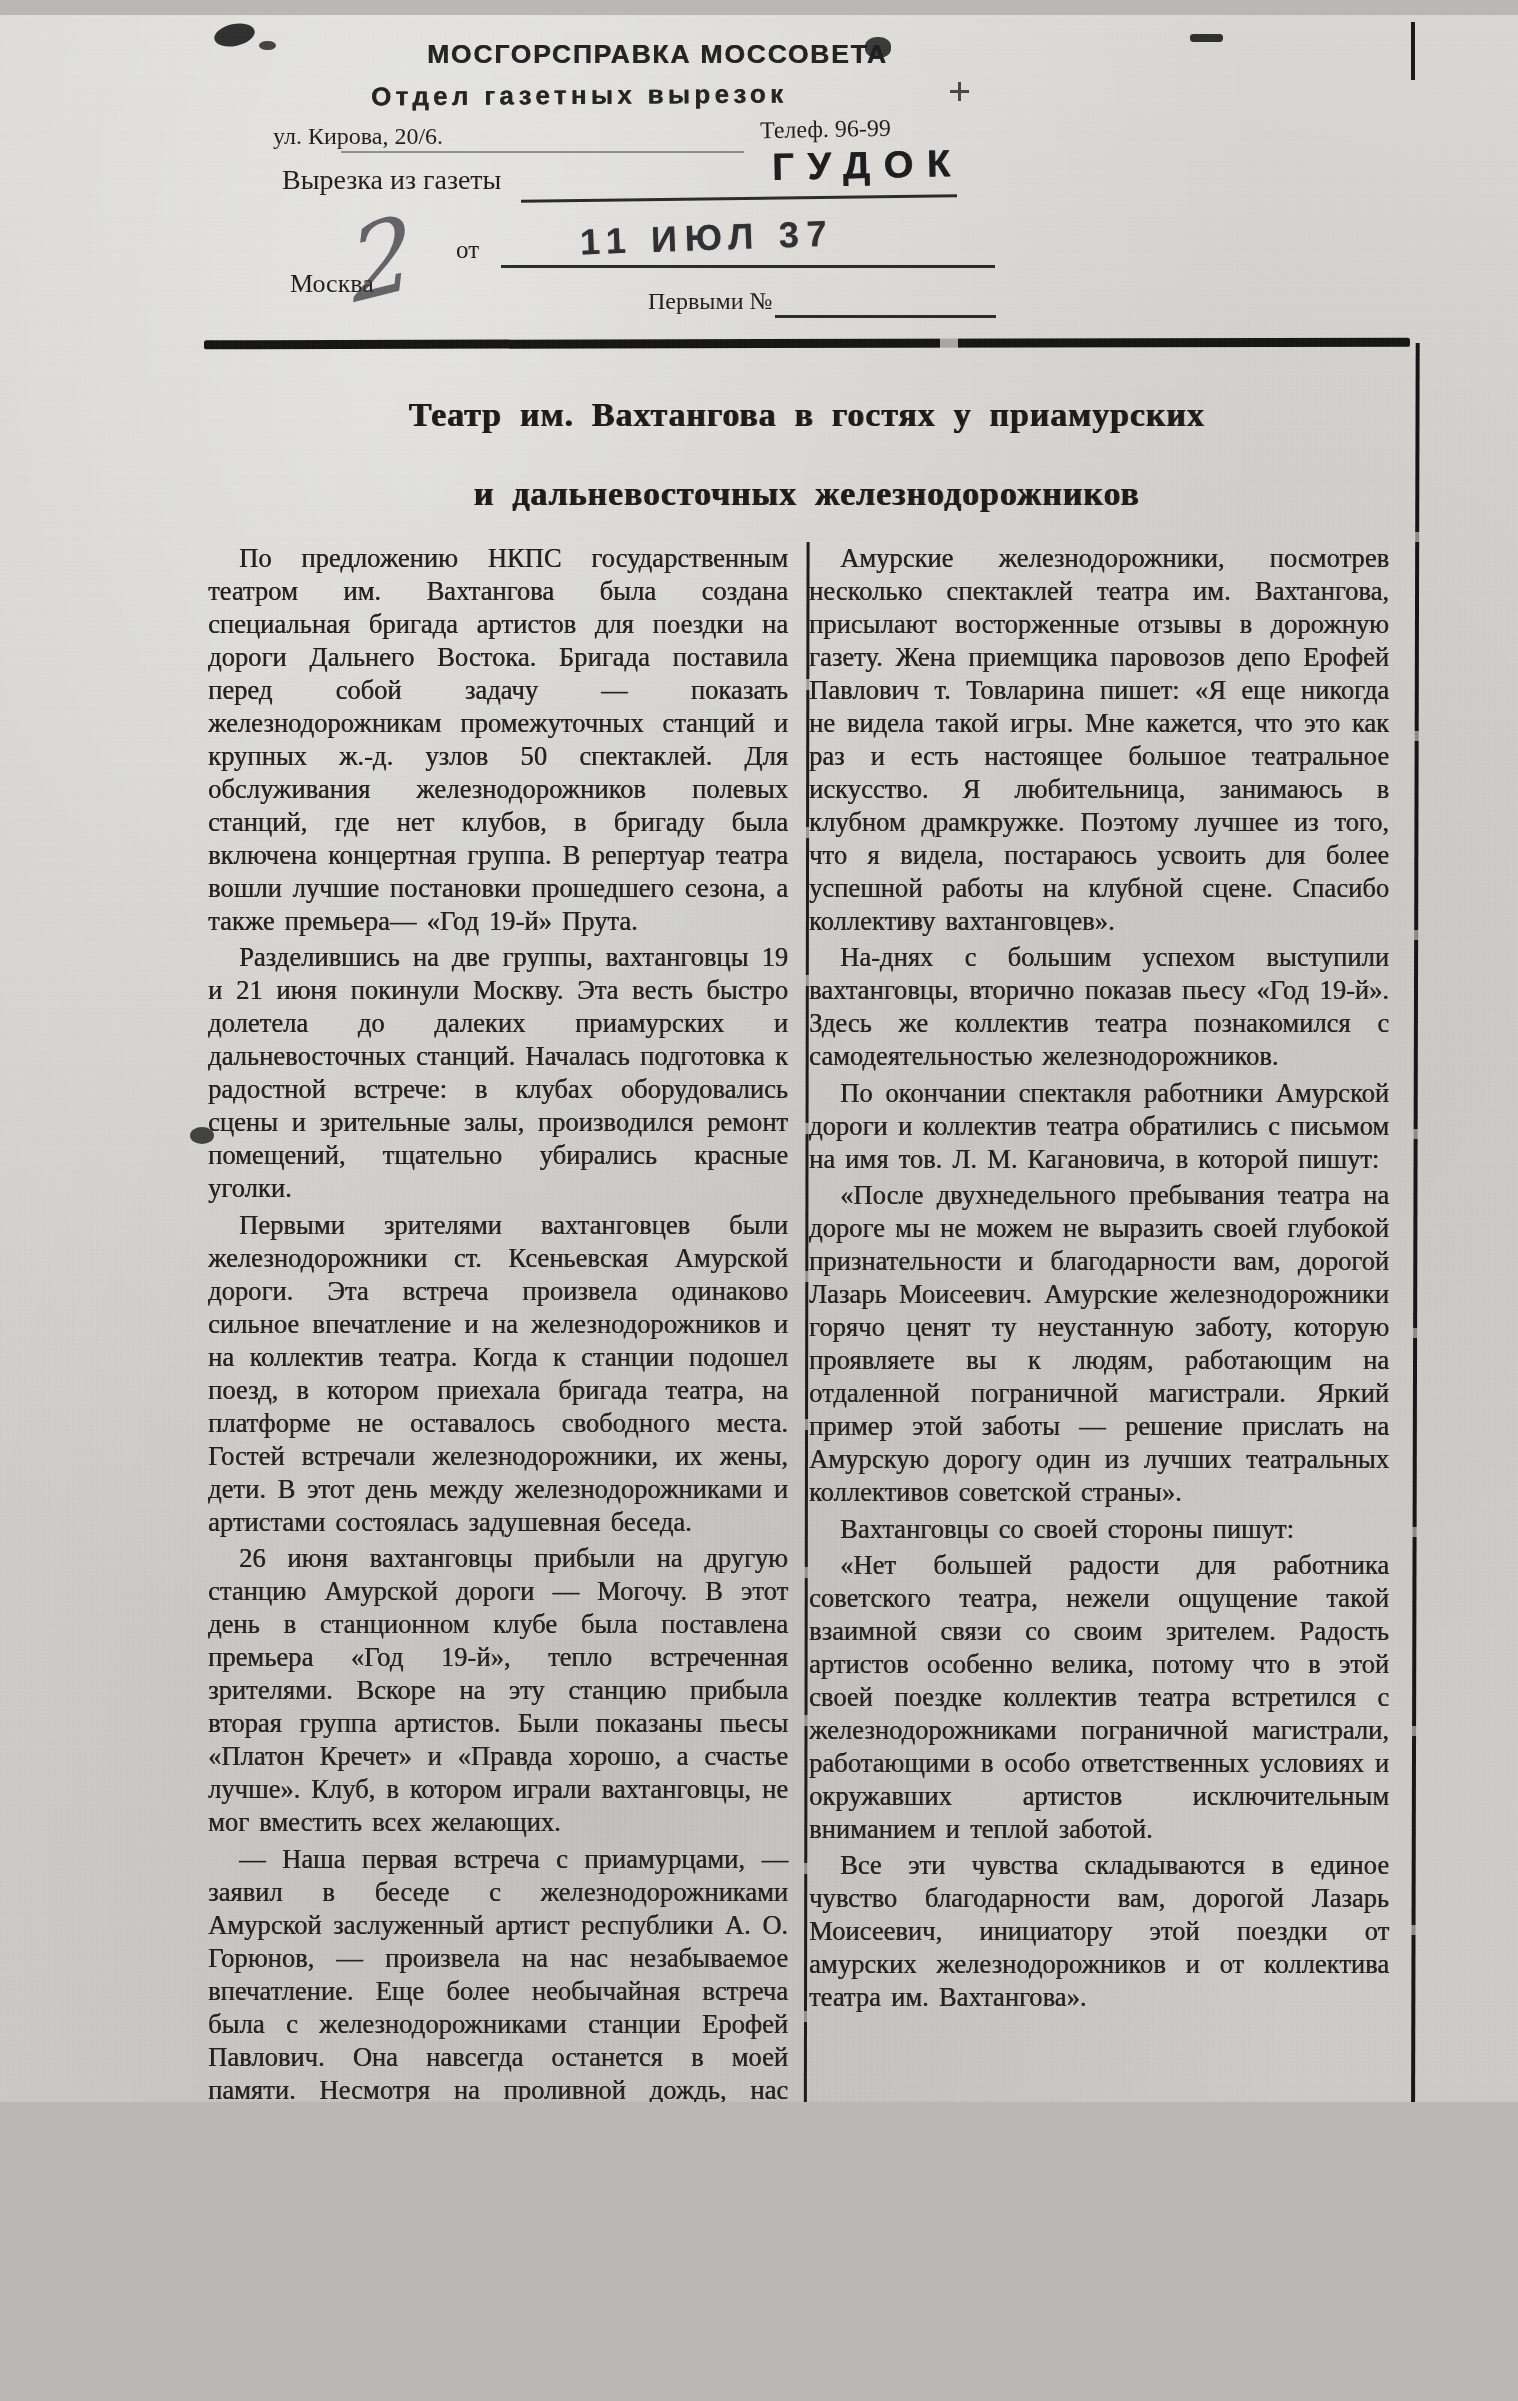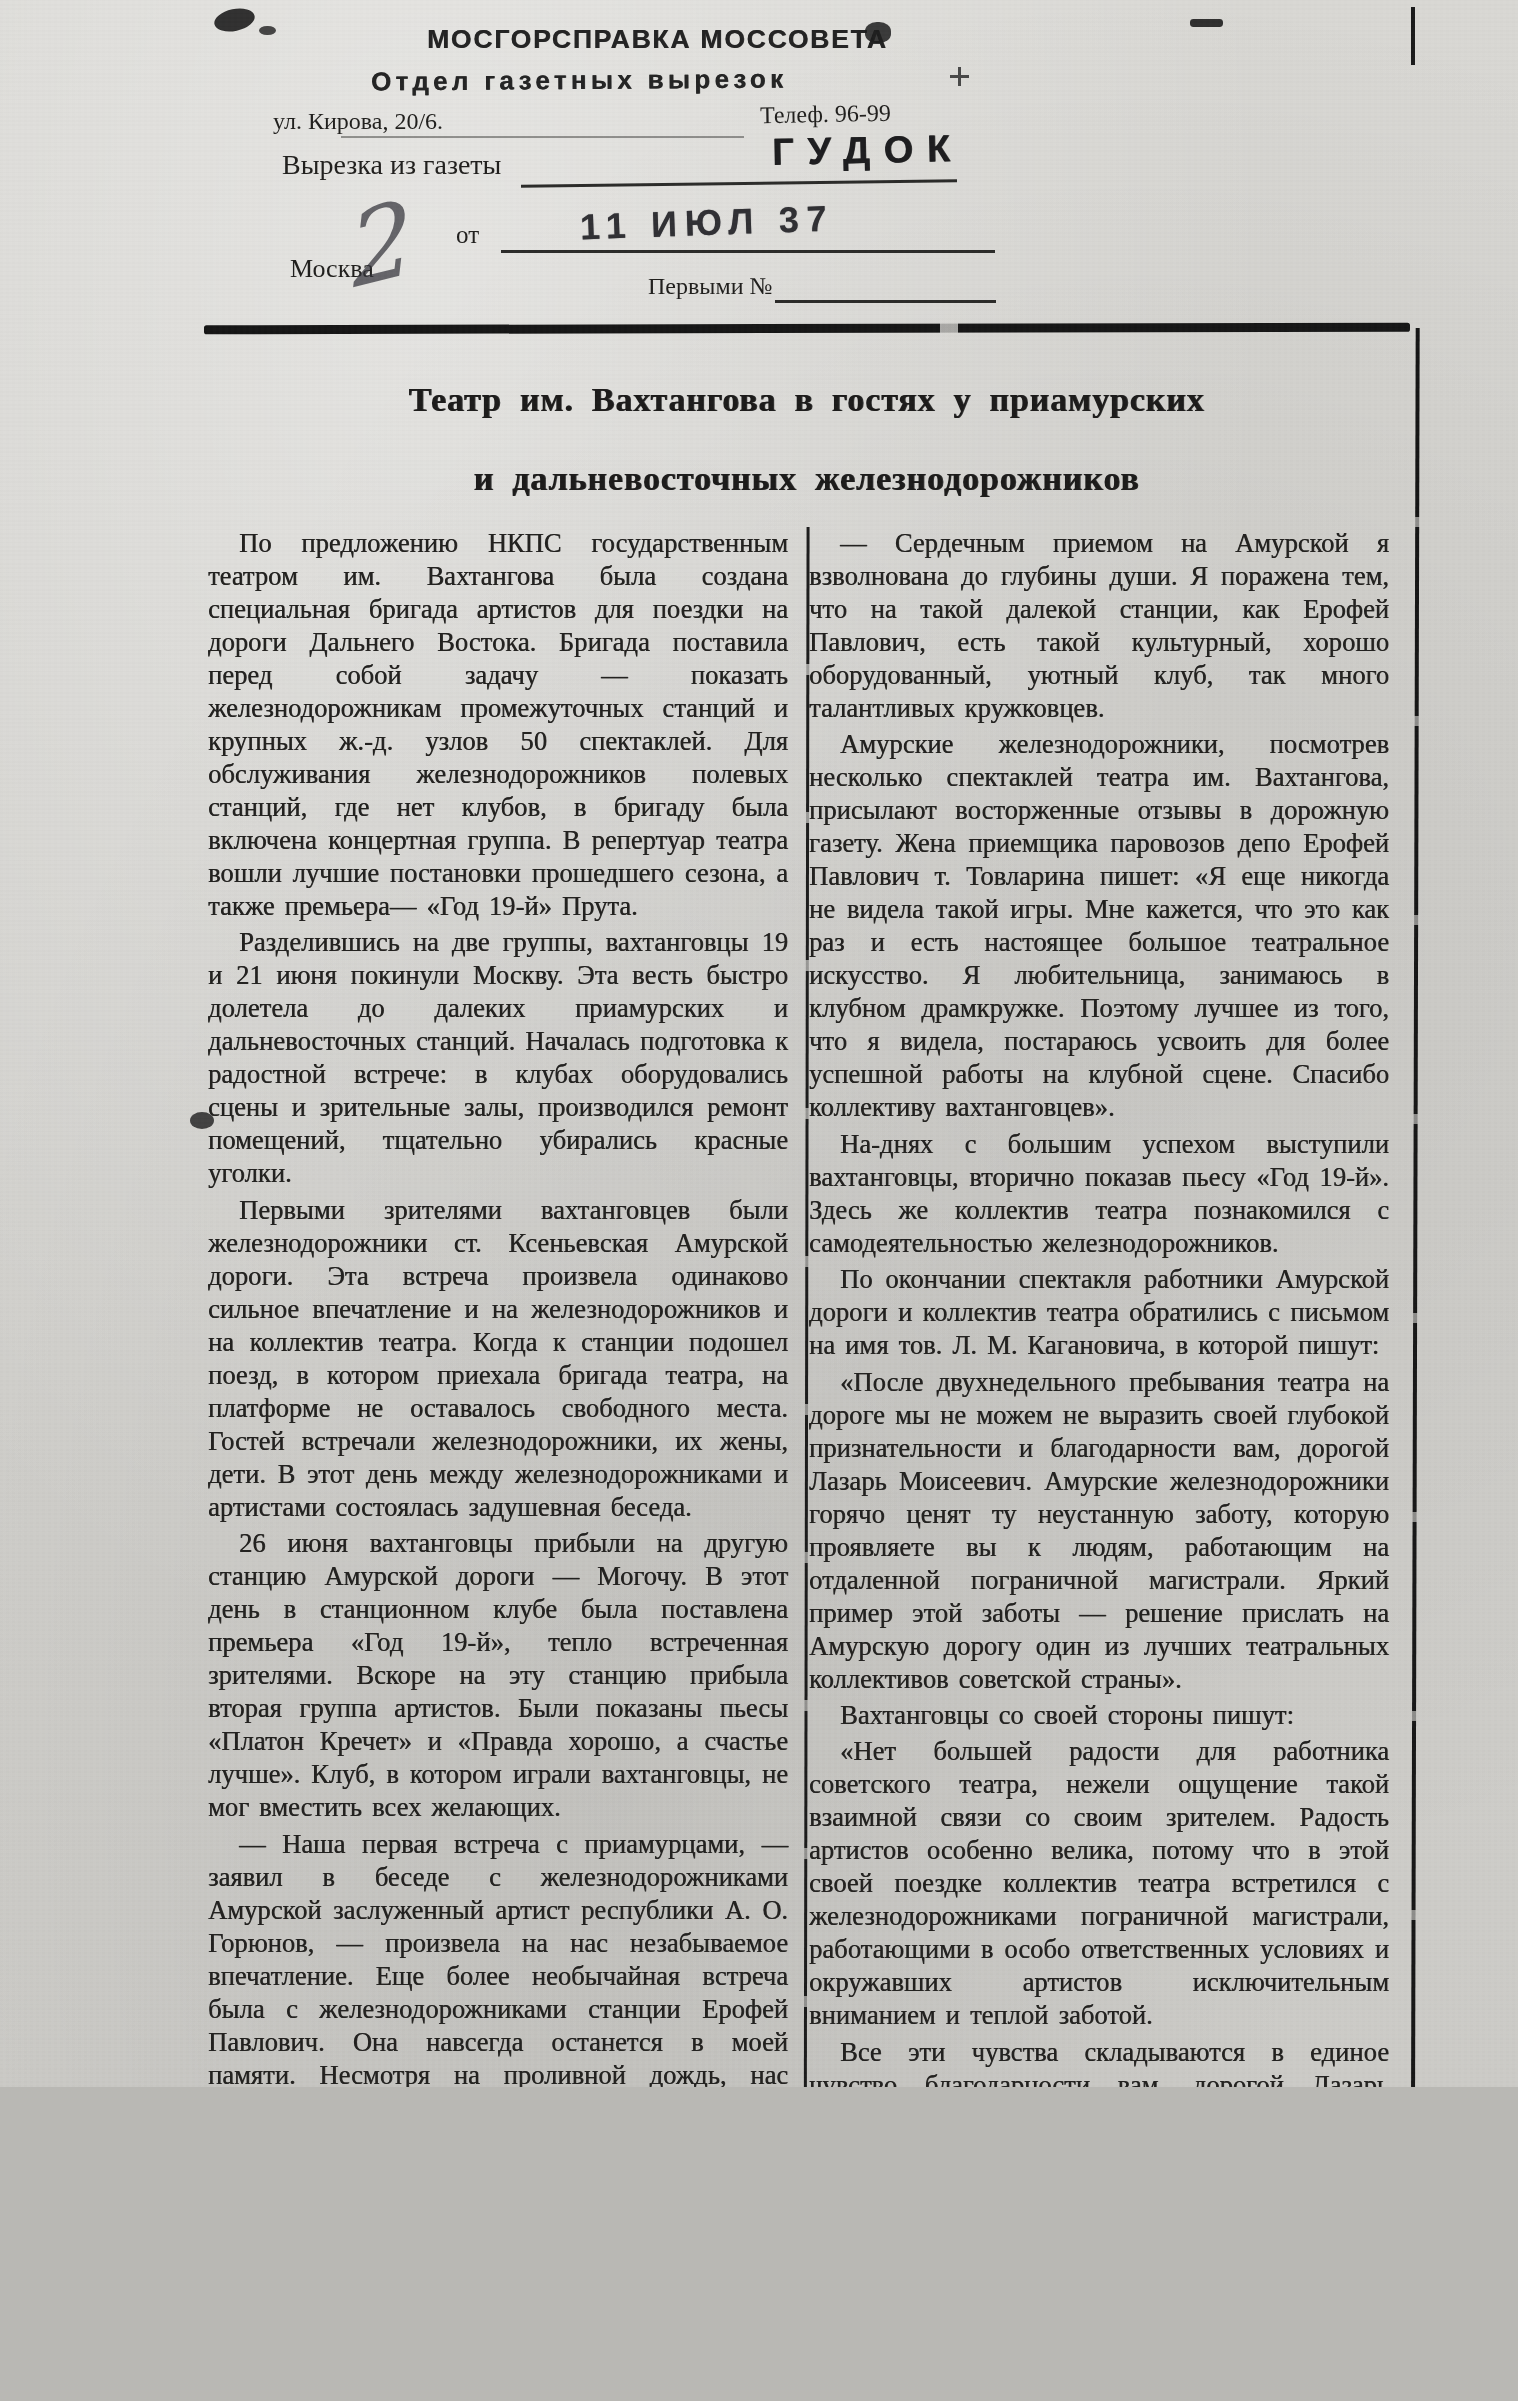--- a/index.html
+++ b/index.html
@@ -9,20 +9,21 @@
     font-family:"Liberation Serif", serif;
   }
   .page {
     position:relative; width:1518px; height:2087px; overflow:hidden;
     color:#201f1d;
     background:
       radial-gradient(ellipse at 28% 12%, rgba(255,255,255,0.35), rgba(255,255,255,0) 55%),
       radial-gradient(ellipse at 75% 45%, rgba(0,0,0,0.05), rgba(0,0,0,0) 60%),
       radial-gradient(ellipse at 40% 85%, rgba(0,0,0,0.06), rgba(0,0,0,0) 55%),
       linear-gradient(180deg, #d9d8d4 0%, #d3d2ce 40%, #cccbc7 100%);
+    margin-top: 15px;
   }
   .grain {
     position:absolute; inset:0; pointer-events:none; opacity:.18;
     background:
       repeating-linear-gradient(0deg, rgba(0,0,0,0.05) 0 1.7px, rgba(255,255,255,0.04) 1.7px 4.3px),
       repeating-linear-gradient(90deg, rgba(0,0,0,0.03) 0 2.6px, rgba(255,255,255,0.03) 2.6px 6px);
   }
 
   
   .stamp-item { position:absolute; white-space:nowrap; }
@@ -151,21 +152,20 @@
   <div class="columns">
     <div class="col">
       <p class="para">По предложению НКПС государственным театром им. Вахтангова была создана специальная бригада артистов для поездки на дороги Дальнего Востока. Бригада поставила перед собой задачу — показать железнодорожникам промежуточных станций и крупных ж.-д. узлов 50 спектаклей. Для обслуживания железнодорожников полевых станций, где нет клубов, в бригаду была включена концертная группа. В репертуар театра вошли лучшие постановки прошедшего сезона, а также премьера— «Год 19-й» Прута.</p>
       <p class="para">Разделившись на две группы, вахтанговцы 19 и 21 июня покинули Москву. Эта весть быстро долетела до далеких приамурских и дальневосточных станций. Началась подготовка к радостной встрече: в клубах оборудовались сцены и зрительные залы, производился ремонт помещений, тщательно убирались красные уголки.</p>
       <p class="para">Первыми зрителями вахтанговцев были железнодорожники ст. Ксеньевская Амурской дороги. Эта встреча произвела одинаково сильное впечатление и на железнодорожников и на коллектив театра. Когда к станции подошел поезд, в котором приехала бригада театра, на платформе не оставалось свободного места. Гостей встречали железнодорожники, их жены, дети. В этот день между железнодорожниками и артистами состоялась задушевная беседа.</p>
       <p class="para">26 июня вахтанговцы прибыли на другую станцию Амурской дороги — Могочу. В этот день в станционном клубе была поставлена премьера «Год 19-й», тепло встреченная зрителями. Вскоре на эту станцию прибыла вторая группа артистов. Были показаны пьесы «Платон Кречет» и «Правда хорошо, а счастье лучше». Клуб, в котором играли вахтанговцы, не мог вместить всех желающих.</p>
       <p class="para">— Наша первая встреча с приамурцами, — заявил в беседе с железнодорожниками Амурской заслуженный артист республики А. О. Горюнов, — произвела на нас незабываемое впечатление. Еще более необычайная встреча была с железнодорожниками станции Ерофей Павлович. Она навсегда останется в моей памяти. Несмотря на проливной дождь, нас вышли встречать сотни железнодорожников. Мы до глубины души были взволнованы этой трогательной встречей.</p>
       <p class="para">О встречах с железнодорожниками не менее прошедшего отзывалась и заслуженная артистка республики т. Мансурова:</p>
     </div>
     <div class="col">
-      <p class="para">— Сердечным приемом на Амурской я взволнована до глубины души. Я поражена тем, что на такой далекой станции, как Ерофей Павлович, есть такой культурный, хорошо оборудованный, уютный клуб, так много талантливых кружковцев.</p>
       <p class="para">Амурские железнодорожники, посмотрев несколько спектаклей театра им. Вахтангова, присылают восторженные отзывы в дорожную газету. Жена приемщика паровозов депо Ерофей Павлович т. Товларина пишет: «Я еще никогда не видела такой игры. Мне кажется, что это как раз и есть настоящее большое театральное искусство. Я любительница, занимаюсь в клубном драмкружке. Поэтому лучшее из того, что я видела, постараюсь усвоить для более успешной работы на клубной сцене. Спасибо коллективу вахтанговцев».</p>
       <p class="para">На-днях с большим успехом выступили вахтанговцы, вторично показав пьесу «Год 19-й». Здесь же коллектив театра познакомился с самодеятельностью железнодорожников.</p>
       <p class="para">По окончании спектакля работники Амурской дороги и коллектив театра обратились с письмом на имя тов. Л. М. Кагановича, в которой пишут:</p>
       <p class="para">«После двухнедельного пребывания театра на дороге мы не можем не выразить своей глубокой признательности и благодарности вам, дорогой Лазарь Моисеевич. Амурские железнодорожники горячо ценят ту неустанную заботу, которую проявляете вы к людям, работающим на отдаленной пограничной магистрали. Яркий пример этой заботы — решение прислать на Амурскую дорогу один из лучших театральных коллективов советской страны».</p>
       <p class="para">Вахтанговцы со своей стороны пишут:</p>
       <p class="para">«Нет большей радости для работника советского театра, нежели ощущение такой взаимной связи со своим зрителем. Радость артистов особенно велика, потому что в этой своей поездке коллектив театра встретился с железнодорожниками пограничной магистрали, работающими в особо ответственных условиях и окружавших артистов исключительным вниманием и теплой заботой.</p>
       <p class="para">Все эти чувства складываются в единое чувство благодарности вам, дорогой Лазарь Моисеевич, инициатору этой поездки от амурских железнодорожников и от коллектива театра им. Вахтангова».</p>
     </div>
   </div>
 

